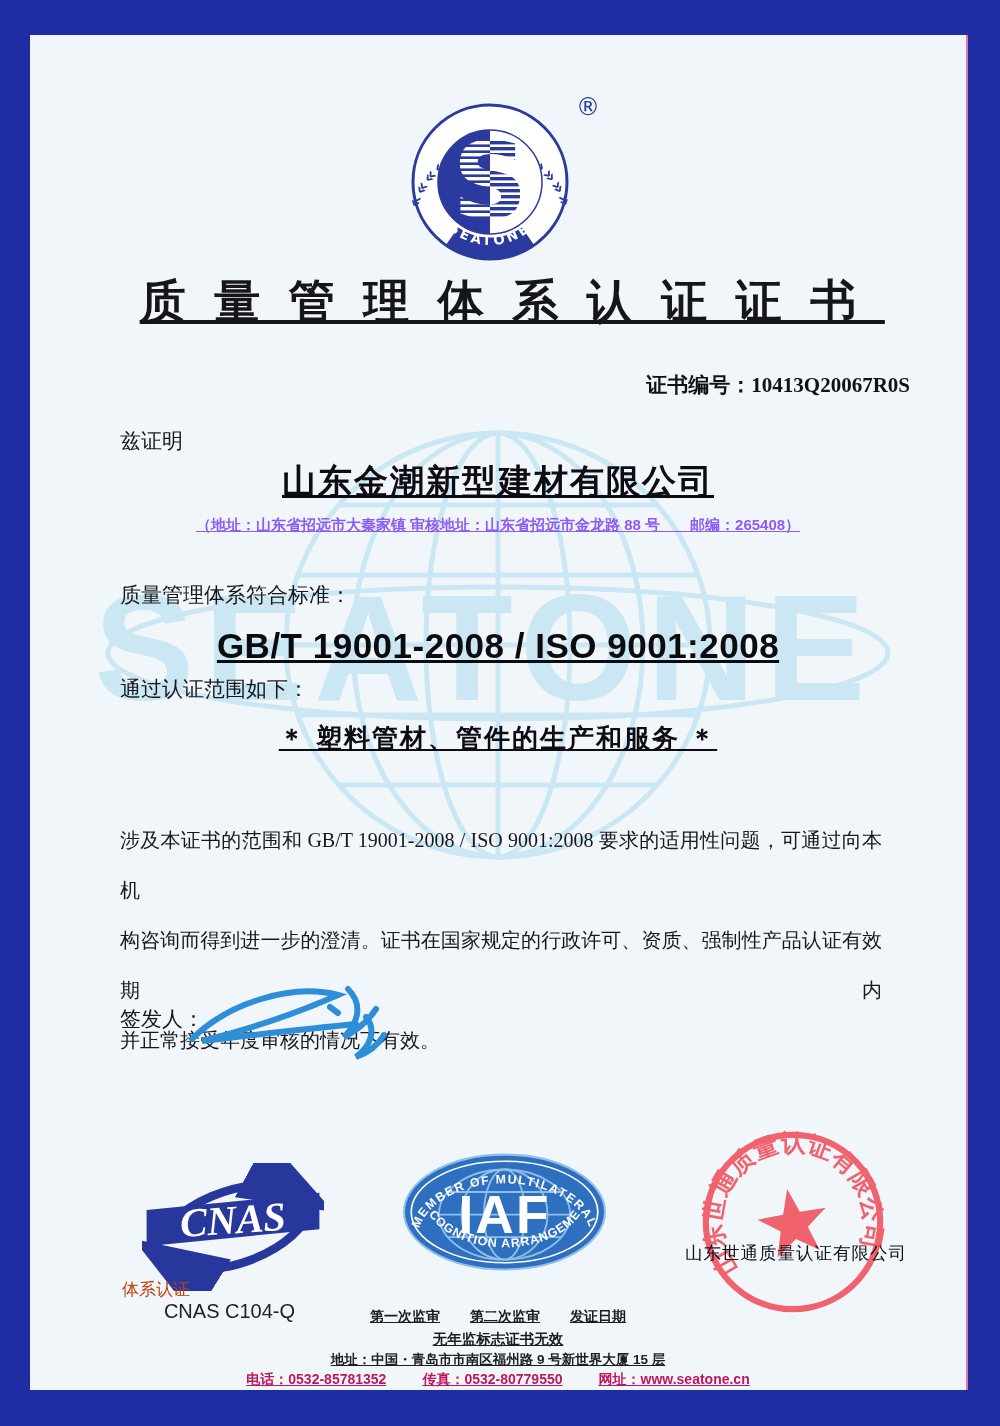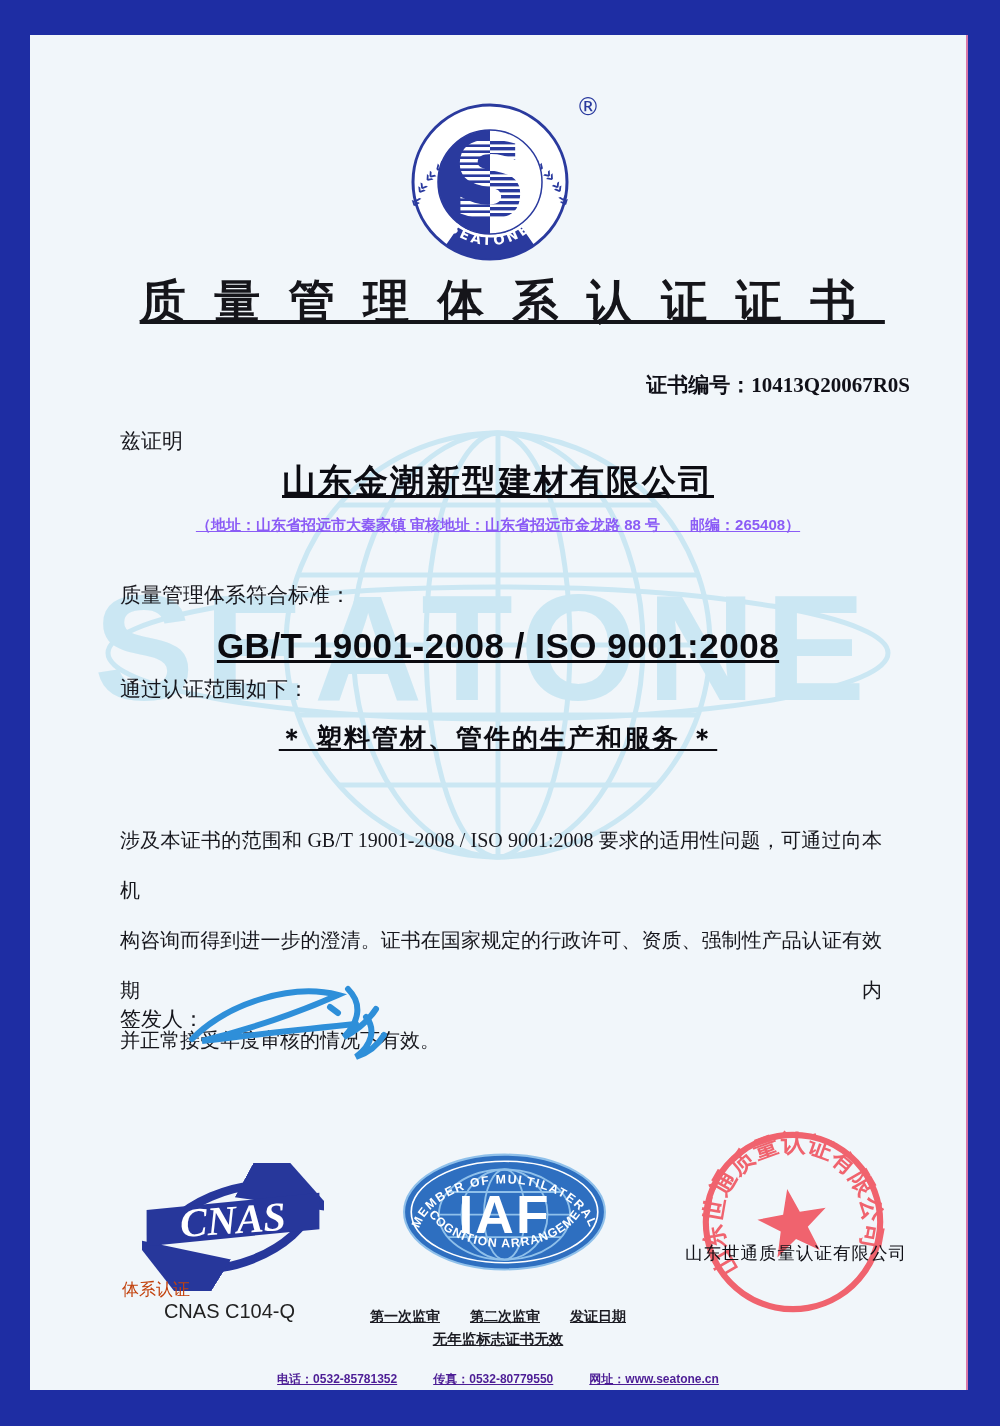--- a/index.html
+++ b/index.html
@@ -22,21 +22,21 @@
   .scope{top:686px;font-size:26px;font-weight:800;letter-spacing:2px;color:#0c0c12;}
   .para{left:90px;top:780px;width:762px;font-size:20px;line-height:50px;color:#17171d;}
   .jline{text-align:justify;text-align-last:justify;}
   .dateline{top:916px;font-size:20px;color:#15151b;}
   .wm-text{left:64px;top:538px;width:820px;font-size:150px;line-height:150px;font-weight:800;
            letter-spacing:10px;color:#cbe7f3;font-family:"Liberation Sans","DejaVu Sans",sans-serif;
            z-index:1;white-space:nowrap;}
   .audits{top:1273px;display:flex;justify-content:center;gap:30px;font-size:14px;font-weight:bold;color:#1b1b22;}
   .note{top:1295px;font-size:14.5px;font-weight:bold;color:#1b1b22;}
   .faddr{top:1316px;font-size:13.5px;font-weight:600;color:#1d1d24;}
-  .contact{top:1336px;display:flex;justify-content:center;gap:36px;font-size:12px;font-weight:600;color:#4c1d95;text-align:center;}
+  .contact{top:1336px;display:flex;justify-content:center;gap:36px;font-size:14px;font-weight:600;color:#be185d;text-align:center;}
   .cnas-cap1{left:92px;top:1243px;width:215px;text-align:left;font-size:17px;color:#c2410c;}
   .cnas-cap2{left:92px;top:1265px;width:215px;text-align:center;font-size:20px;color:#222;}
   .issuer{left:655px;top:1206px;font-size:17.5px;letter-spacing:1px;color:#101016;z-index:3;}
   .stamp{transform:rotate(-10deg);}
 </style>
 </head>
 <body>
 
 <div class="canvas">
   <div class="page">
@@ -192,20 +192,21 @@
     </svg>
 
     <div class="abs issuer song">山东世通质量认证有限公司</div>
 
     <div class="abs z2 center audits hei">
       <span>第一次监审</span>
       <span>第二次监审</span>
       <span>发证日期</span>
     </div>
     <div class="abs z2 center note hei">无年监标志证书无效</div>
+    <div class="abs z2 center faddr hei">地址：中国・青岛市市南区福州路 9 号新世界大厦 15 层</div>
     <div class="abs z2 center contact hei">
       <span>电话：0532-85781352</span>
       <span>传真：0532-80779550</span>
       <span>网址：www.seatone.cn</span>
     </div>
 
   </div>
 </div>
 
 </body></html>

